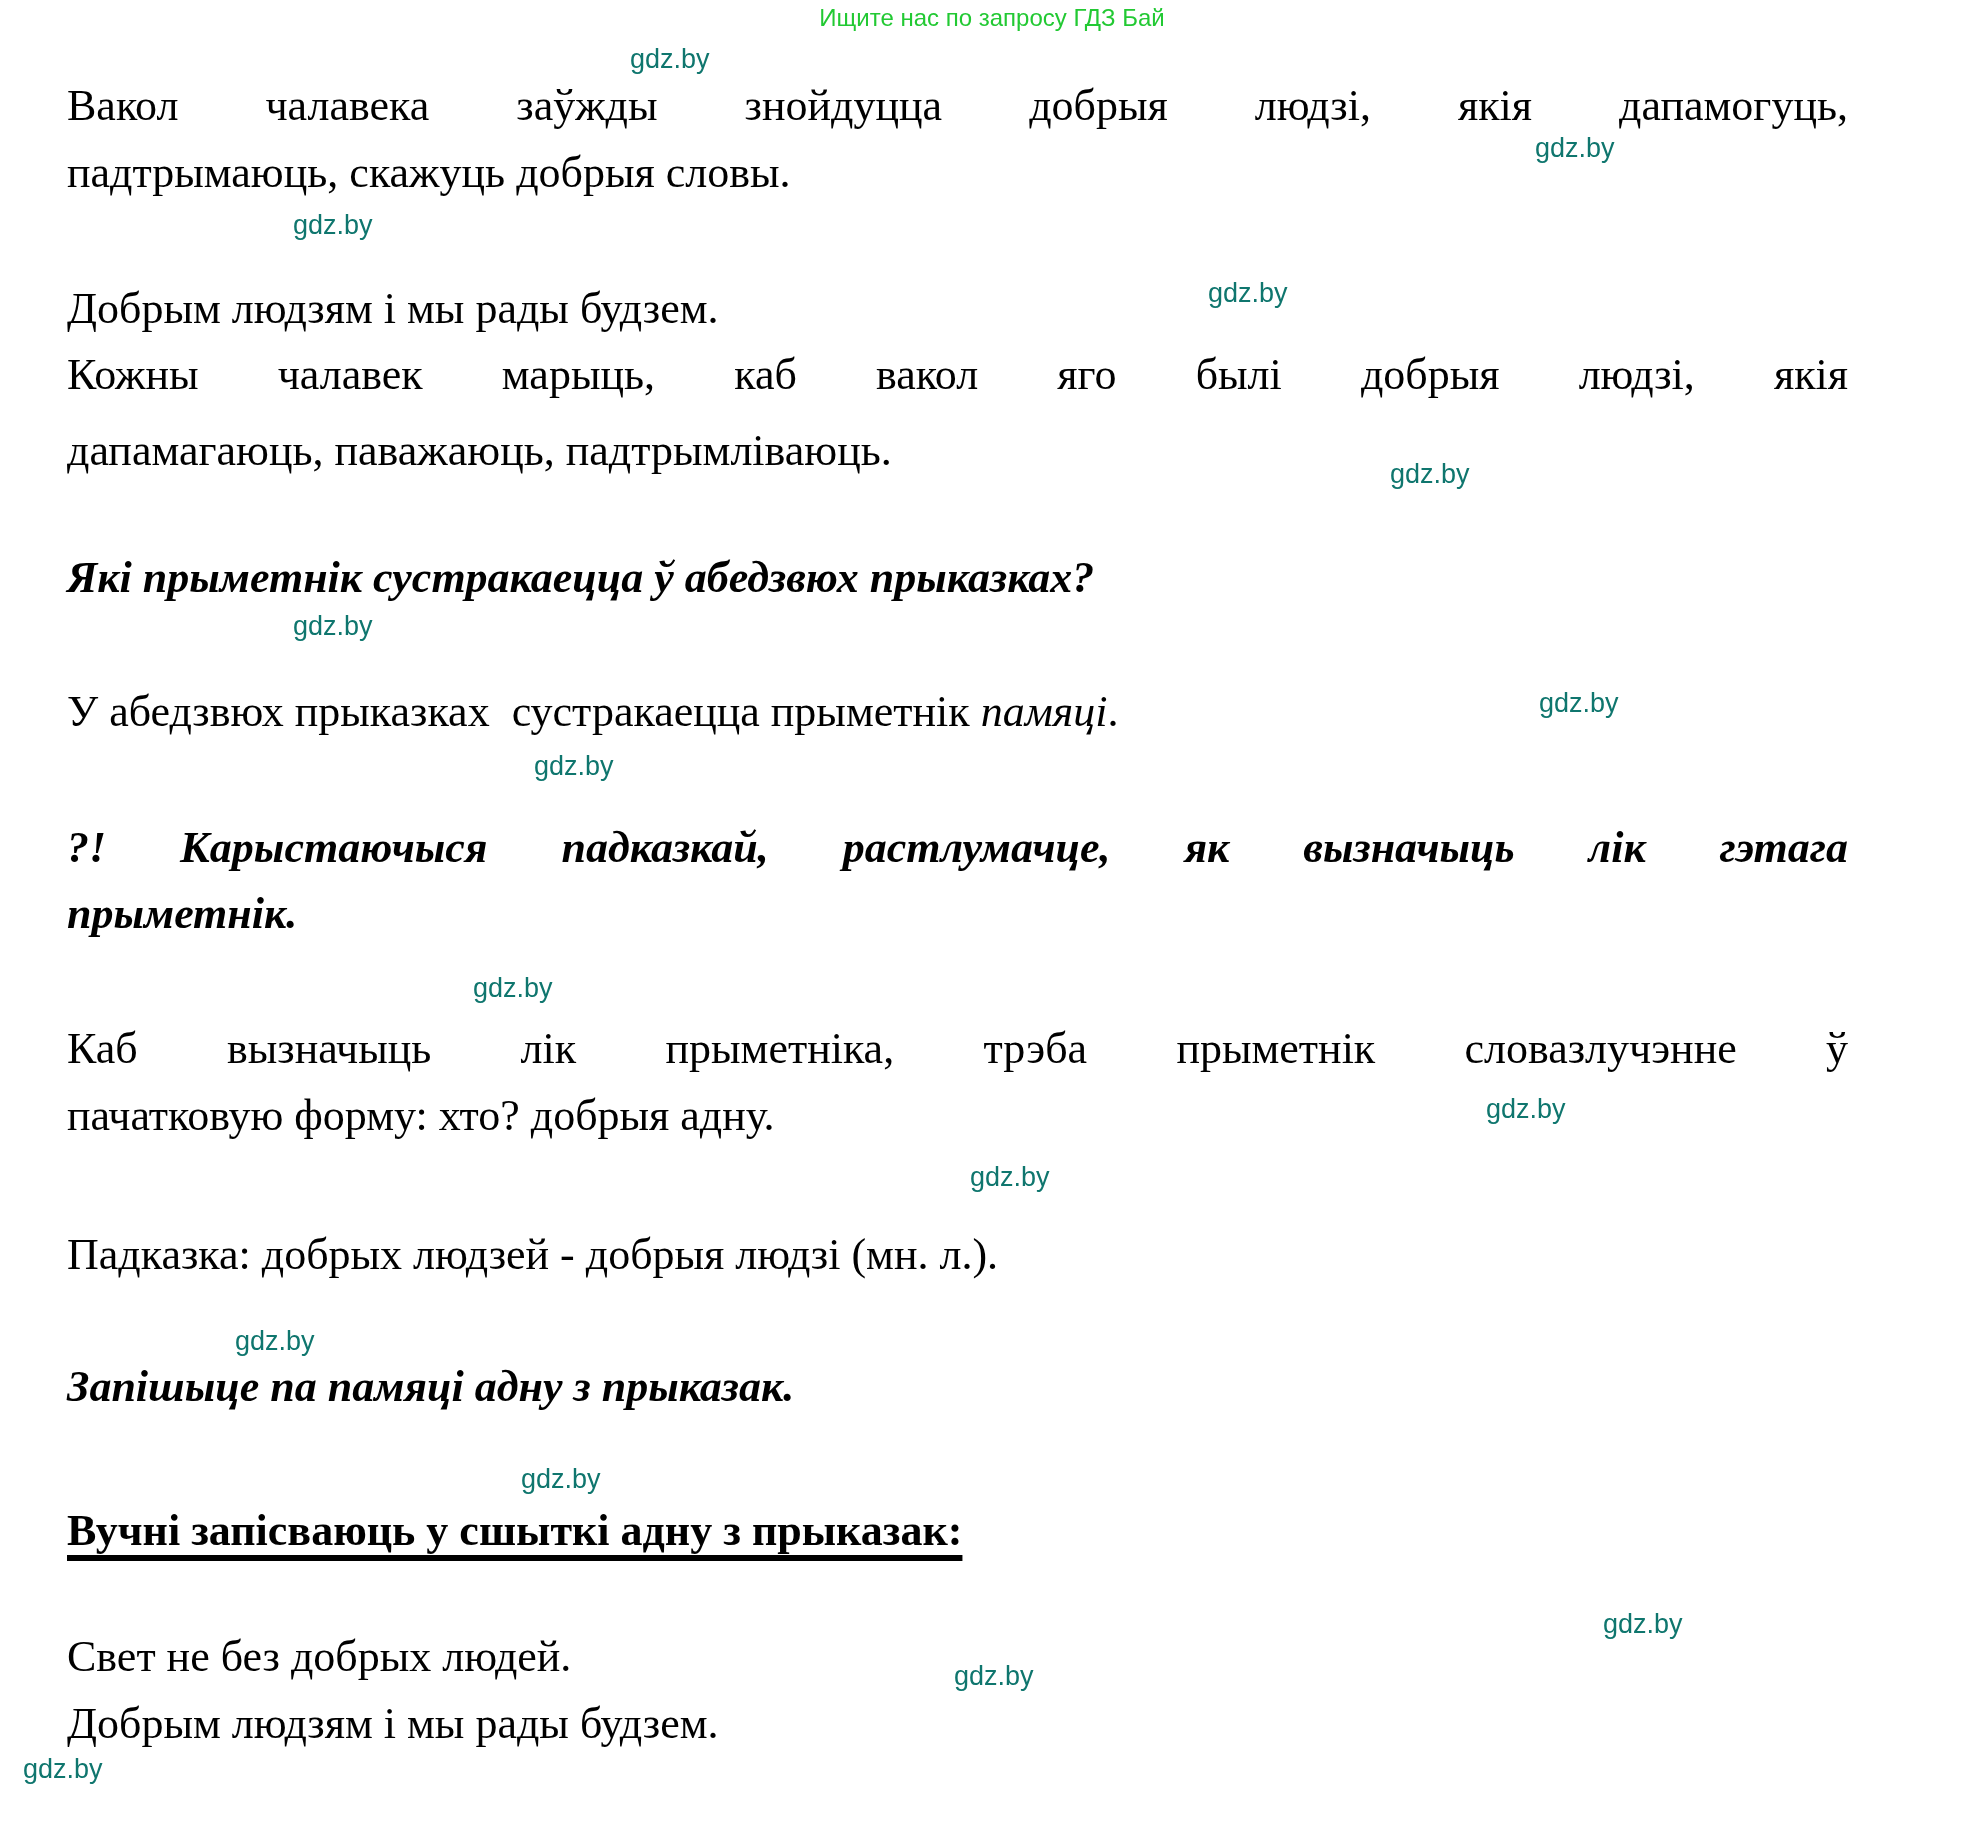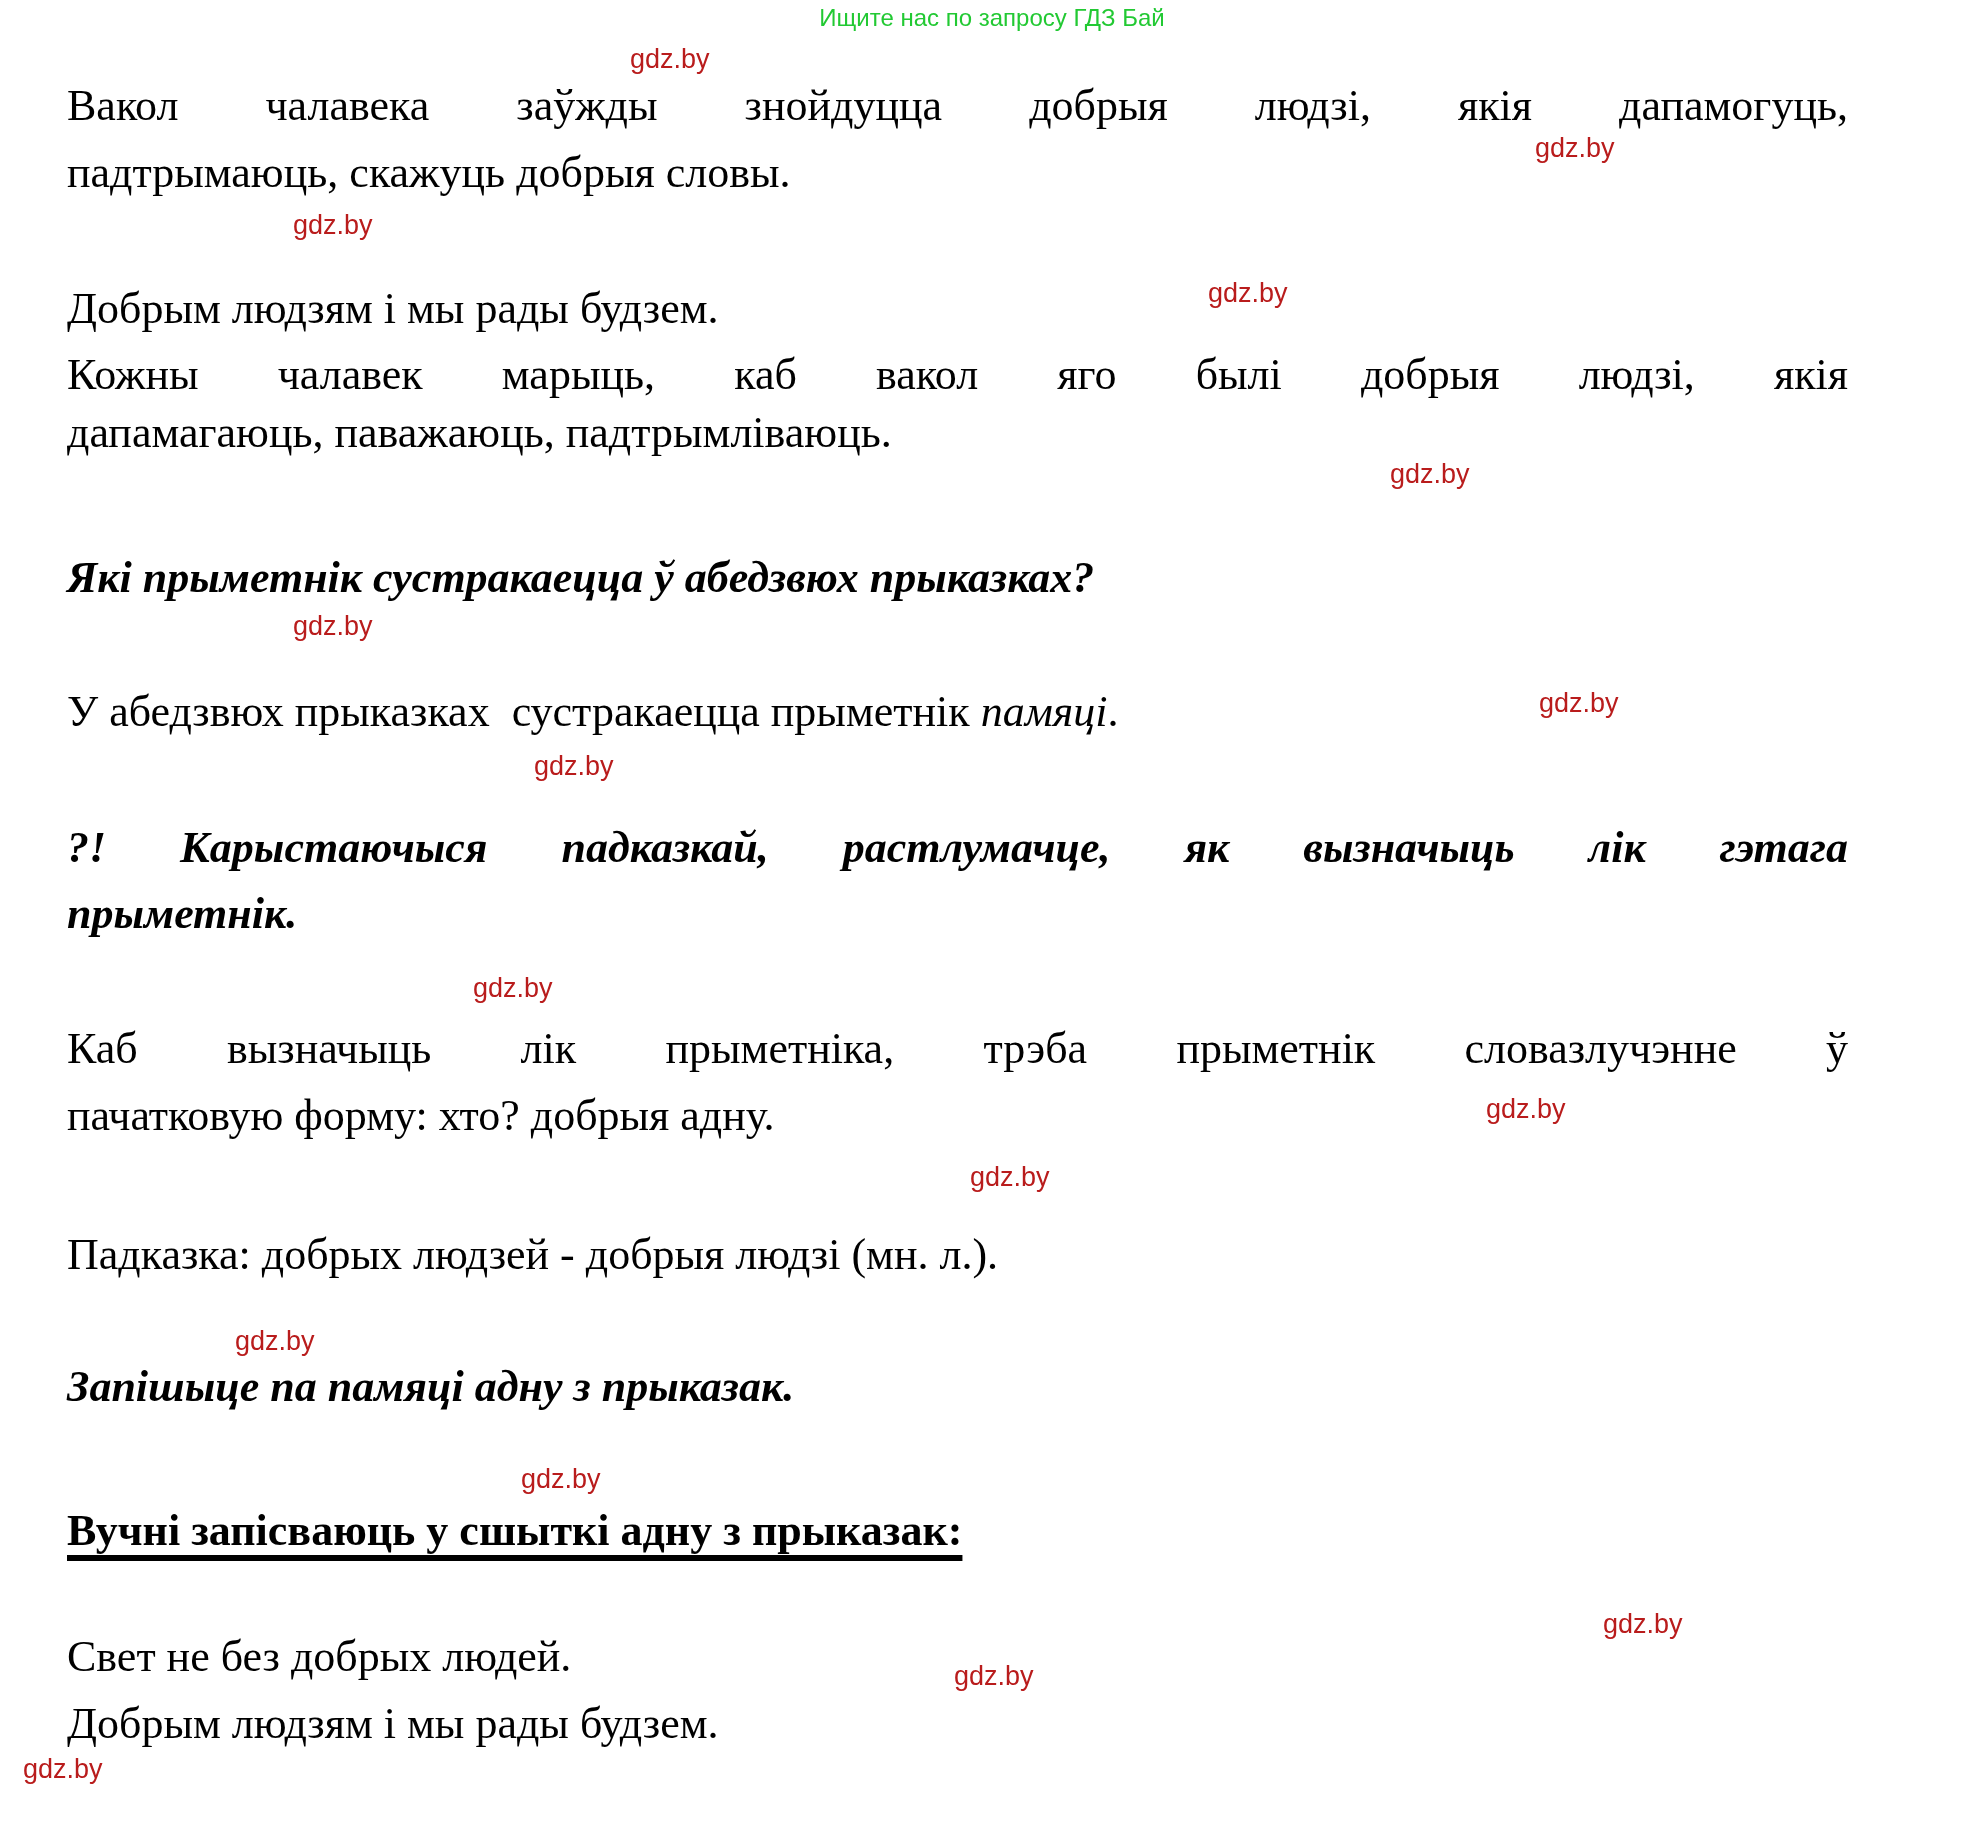--- a/index.html
+++ b/index.html
@@ -4,35 +4,35 @@
 <style>
   html, body { margin:0; padding:0; background:#ffffff; }
   body { width:1984px; height:1846px; position:relative; overflow:hidden; }
   .hdr { position:absolute; left:0; width:1984px; text-align:center; top:0; font-family:"Liberation Sans", sans-serif; font-size:24px; line-height:36px; color:#22c933; white-space:nowrap; }
   .ln { position:absolute; left:67px; font-family:"Liberation Serif", serif; font-size:44px; line-height:58px; color:#000; white-space:nowrap; }
   .just { width:1781px; text-align:justify; text-align-last:justify; white-space:normal; }
   .q { font-weight:bold; font-style:italic; }
   .b { font-weight:bold;margin-top:9px; }
   .u { text-decoration:underline; text-decoration-thickness:6px; text-underline-offset:10px; }
   .it { font-style:italic; }
-  .wm { position:absolute; font-family:"Liberation Sans", sans-serif; font-size:27px; line-height:27px; color:#b91c1c; white-space:nowrap; }
+  .wm { position:absolute; font-family:"Liberation Sans", sans-serif; font-size:27px; line-height:27px; color:#0f766e; white-space:nowrap; }
   .ftr { position:absolute; left:0; width:1984px; top:1806px; text-align:center; font-family:"Liberation Sans", sans-serif; font-size:35px; line-height:38px; color:#4b1a86; white-space:pre;margin-top:44px; }
 </style>
 </head>
 <body>
 
 <div class="hdr">Ищите нас по запросу ГДЗ Бай</div>
 
 <div class="ln just" style="top:77px;">Вакол чалавека заўжды знойдуцца добрыя людзі, якія дапамогуць,</div>
 <div class="ln" style="top:144px;">падтрымаюць, скажуць добрыя словы.</div>
 
 <div class="ln" style="top:280px;">Добрым людзям і мы рады будзем.</div>
 
 <div class="ln just" style="top:346px;">Кожны чалавек марыць, каб вакол яго былі добрыя людзі, якія</div>
-<div class="ln" style="top:404px;">дапамагаюць, паважаюць, падтрымліваюць.</div>
+<div class="ln" style="top:422px;">дапамагаюць, паважаюць, падтрымліваюць.</div>
 
 <div class="ln q" style="top:549px;">Які прыметнік сустракаецца ў абедзвюх прыказках?</div>
 
 <div class="ln" style="top:683px;">
   <span style="white-space:pre;">У абедзвюх прыказках  сустракаецца прыметнік </span><span class="it">памяці</span><span>.</span>
 </div>
 
 <div class="ln q just" style="top:819px;">?! Карыстаючыся падказкай, растлумачце, як вызначыць лік гэтага</div>
 <div class="ln q" style="top:885px;">прыметнік.</div>
 

